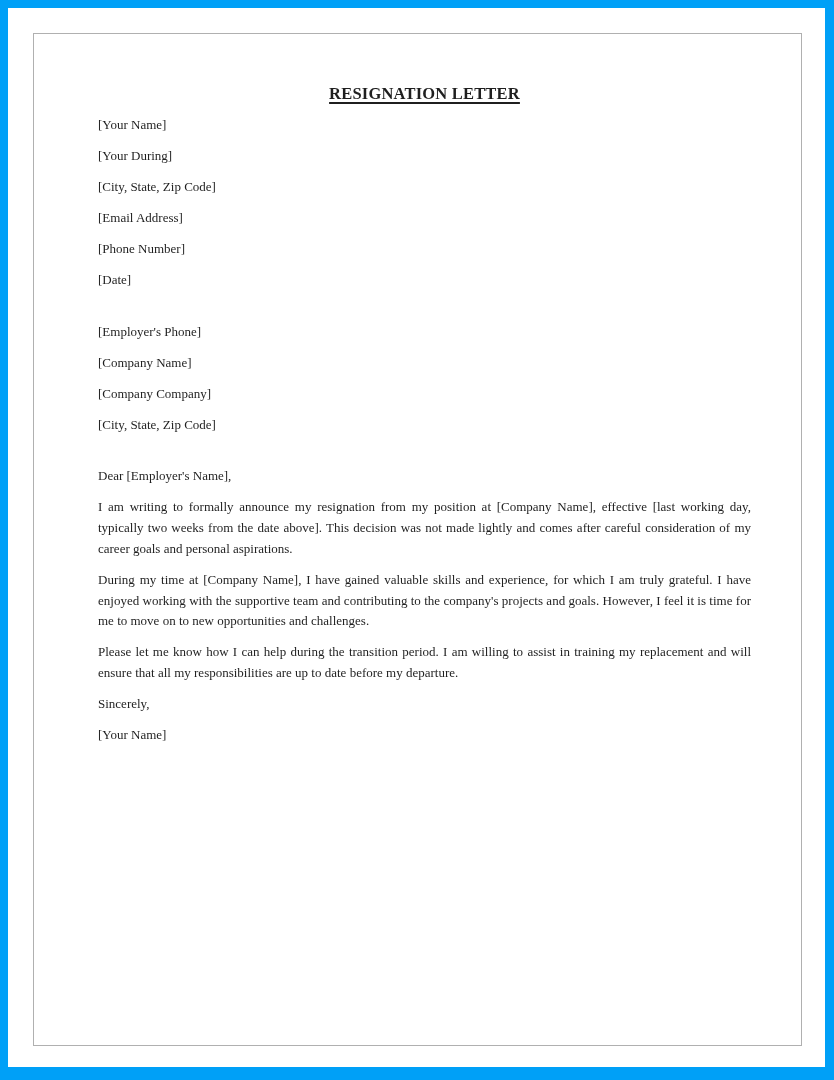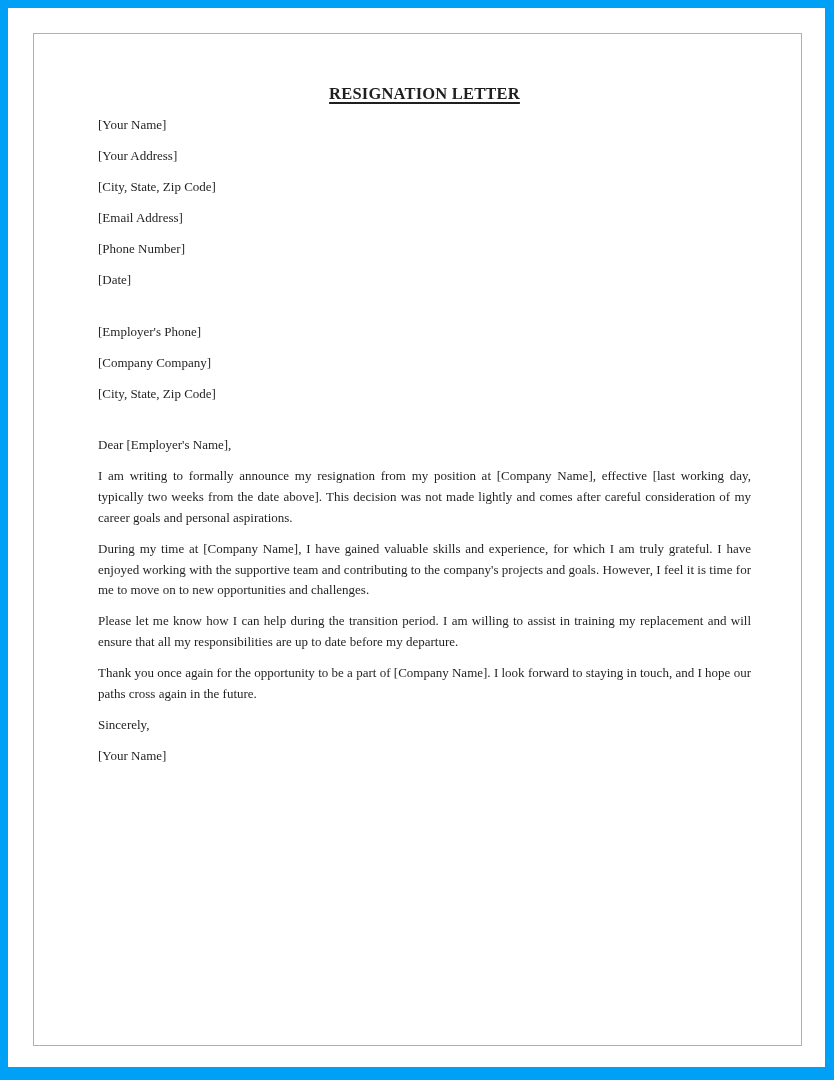--- a/index.html
+++ b/index.html
@@ -58,39 +58,39 @@
 </head>
 <body>
 
 <div class="outer-white">
   <div class="page">
 
     <p class="letter-title">RESIGNATION LETTER</p>
 
     <div>
       <p>[Your Name]</p>
-      <p>[Your Address]</p>
+      <p>[Your During]</p>
       <p>[City, State, Zip Code]</p>
       <p>[Email Address]</p>
       <p>[Phone Number]</p>
       <p>[Date]</p>
     </div>
 
     <div>
       <p class="section-gap">[Employer's Phone]</p>
+      <p>[Company Name]</p>
       <p>[Company Company]</p>
       <p>[City, State, Zip Code]</p>
     </div>
 
     <p class="section-gap">Dear [Employer's Name],</p>
 
     <div>
       <p class="justify">I am writing to formally announce my resignation from my position at [Company Name], effective [last working day, typically two weeks from the date above]. This decision was not made lightly and comes after careful consideration of my career goals and personal aspirations.</p>
       <p class="justify">During my time at [Company Name], I have gained valuable skills and experience, for which I am truly grateful. I have enjoyed working with the supportive team and contributing to the company's projects and goals. However, I feel it is time for me to move on to new opportunities and challenges.</p>
       <p class="justify">Please let me know how I can help during the transition period. I am willing to assist in training my replacement and will ensure that all my responsibilities are up to date before my departure.</p>
-      <p class="justify">Thank you once again for the opportunity to be a part of [Company Name]. I look forward to staying in touch, and I hope our paths cross again in the future.</p>
     </div>
 
     <p>Sincerely,</p>
     <p>[Your Name]</p>
 
   </div>
 </div>
 
 </body></html>

